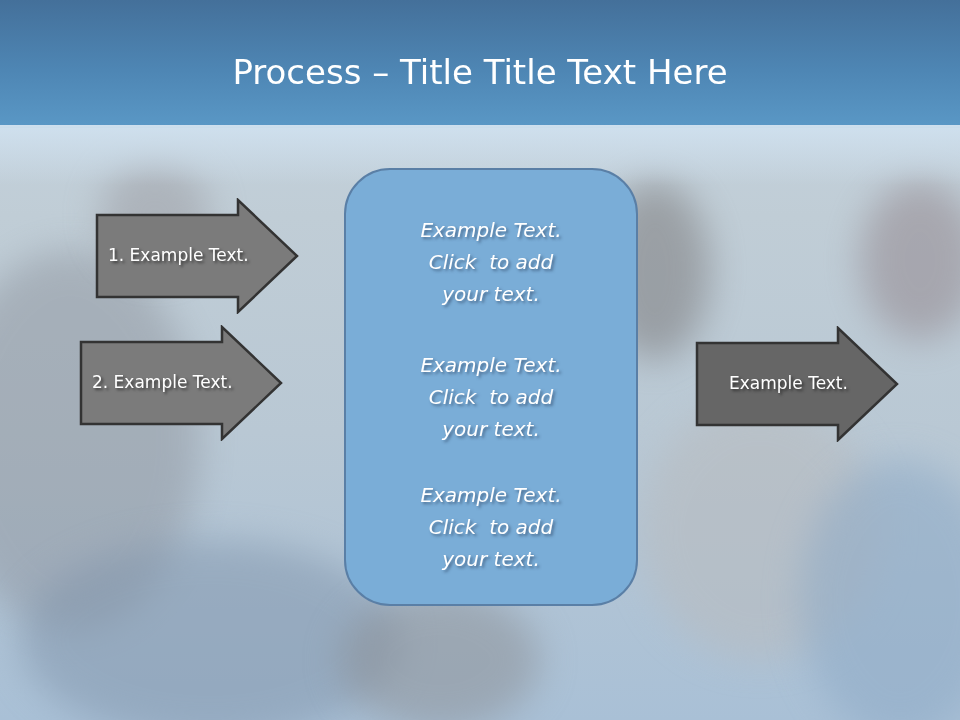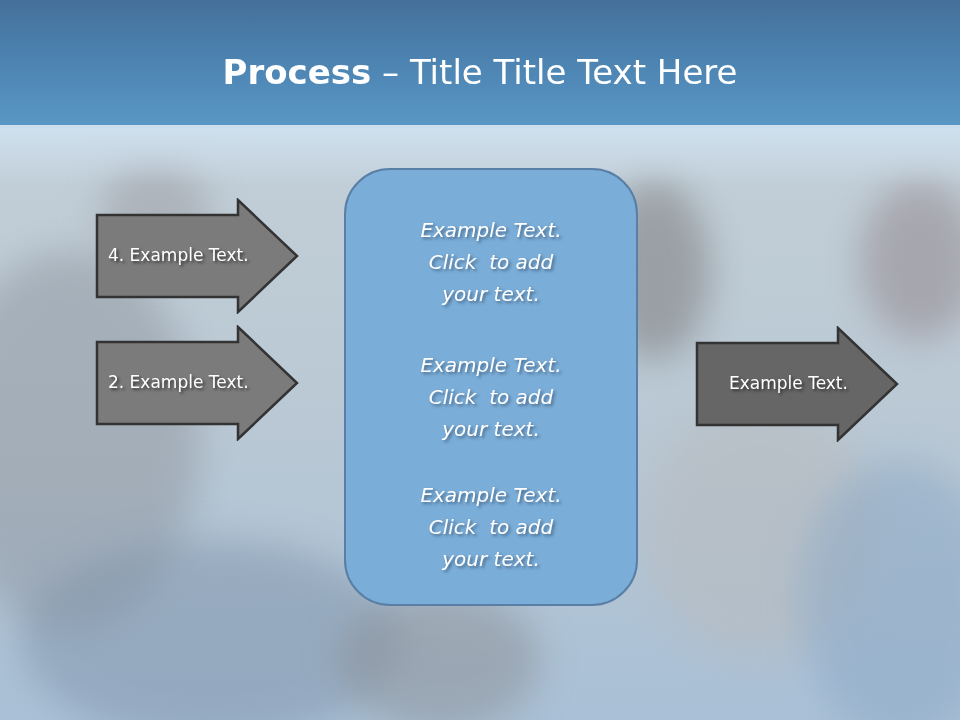--- a/index.html
+++ b/index.html
@@ -6,21 +6,21 @@
   body { width: 960px; height: 720px; overflow: hidden; position: relative; font-family: "DejaVu Sans", "Liberation Sans", sans-serif; }
   .slide { position: absolute; left: 0; top: 0; width: 960px; height: 720px; overflow: hidden;
     background: linear-gradient(180deg, #c7d6e2 0%, #c0cdd6 30%, #b9c8d4 60%, #a9c0d6 100%); }
   
   .blob { position: absolute; border-radius: 50%; filter: blur(18px); }
   .header { position: absolute; left: 0; top: 0; width: 960px; height: 128px;
     background: linear-gradient(180deg, #44709a 0%, #4e86b4 55%, #5a98c6 100%); }
   .header-fade { position: absolute; left: 0; top: 125px; width: 960px; height: 60px;
     background: linear-gradient(180deg, #cfe0ee 0%, rgba(220,232,240,0.0) 100%); }
   .title { position: absolute; left: 0; top: 52px; width: 960px; text-align: center; color: #fff; font-size: 34px; }
-  .title b { font-weight: bold; }
+  .title b { font-weight: normal; }
   .arrow { position: absolute; }
   .arrow svg { position: absolute; left: 0; top: 0; }
   .arrow-label { position: absolute; color: #fff; font-size: 17px; text-shadow: 2px 2px 3px rgba(0,0,0,0.55); white-space: nowrap; }
   .center-box { position: absolute; left: 344px; top: 168px; width: 294px; height: 438px; border-radius: 46px;
     background: #7aadd7; border: 2px solid #5a7fa6; box-sizing: border-box; }
   .center-text { position: absolute; left: 0; width: 100%; text-align: center; color: #fff; font-style: italic;
     font-size: 20px; line-height: 32px; text-shadow: 2px 2px 3px rgba(40,60,90,0.6); white-space: pre; }
 </style>
 </head>
 <body>
@@ -39,24 +39,24 @@
   <div class="header"></div>
   <div class="header-fade"></div>
   <div class="title">
     <b>Process</b><span> – Title Title Text Here</span>
   </div>
 
   <div class="arrow" style="left:95px;top:198px;width:205px;height:116px;">
     <svg width="205" height="116">
       <polygon points="2,17 143,17 143,2 202,58 143,114 143,99 2,99" fill="#7b7b7b" stroke="#333" stroke-width="2.5"></polygon>
     </svg>
-    <span class="arrow-label" style="left:13px;top:47px;">4. Example Text.</span>
+    <span class="arrow-label" style="left:13px;top:47px;">1. Example Text.</span>
   </div>
 
-  <div class="arrow" style="left:95px;top:325px;width:205px;height:116px;">
+  <div class="arrow" style="left:79px;top:325px;width:205px;height:116px;">
     <svg width="205" height="116">
       <polygon points="2,17 143,17 143,2 202,58 143,114 143,99 2,99" fill="#7b7b7b" stroke="#333" stroke-width="2.5"></polygon>
     </svg>
     <span class="arrow-label" style="left:13px;top:47px;">2. Example Text.</span>
   </div>
 
 
   <div class="center-box">
     <div class="center-text" style="top:44px;">Example Text.
 Click  to add

